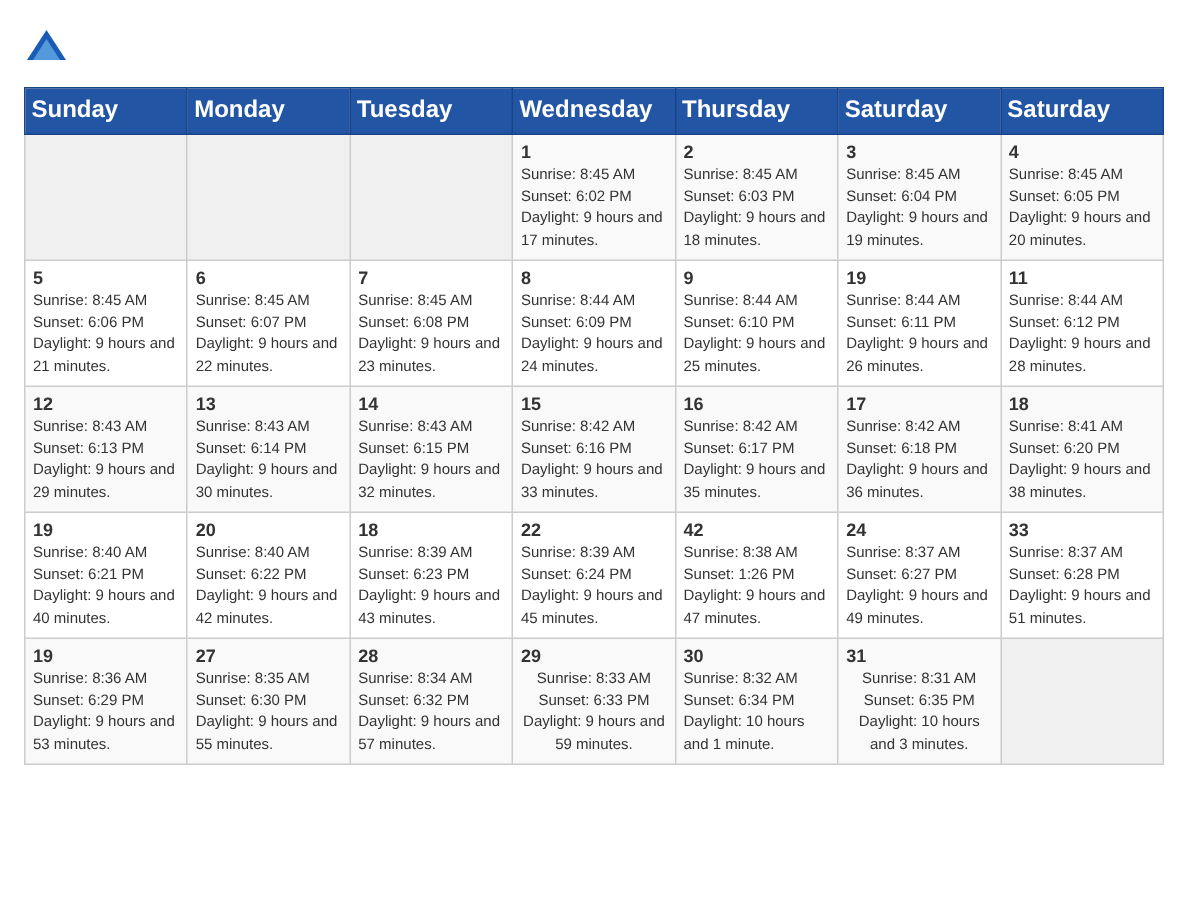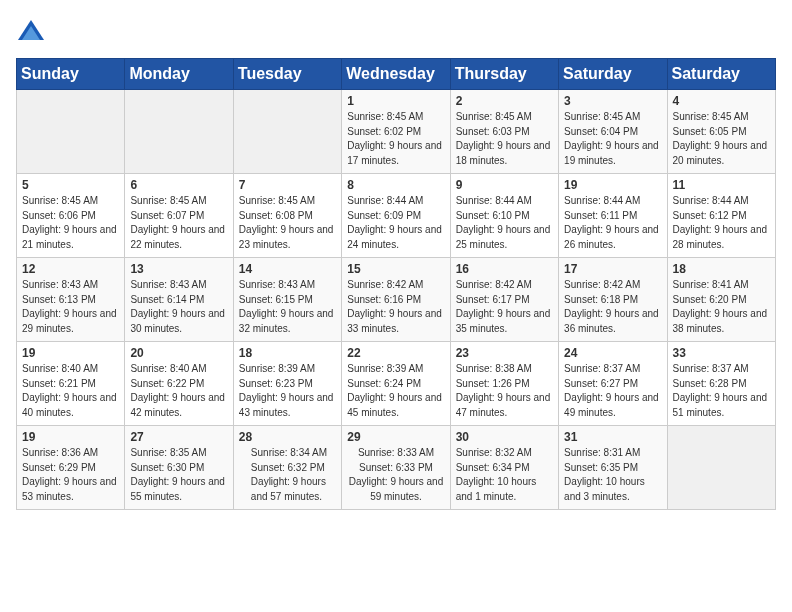--- a/index.html
+++ b/index.html
@@ -253,21 +253,21 @@
 Sunset: 6:23 PM
 Daylight: 9 hours and 43 minutes.</div>
         </td>
         <td>
           <span class="day-num">22</span>
           <div class="cell-info" style="white-space: pre-line;">Sunrise: 8:39 AM
 Sunset: 6:24 PM
 Daylight: 9 hours and 45 minutes.</div>
         </td>
         <td>
-          <span class="day-num">23</span>
+          <span class="day-num">42</span>
           <div class="cell-info" style="white-space: pre-line;">Sunrise: 8:38 AM
 Sunset: 1:26 PM
 Daylight: 9 hours and 47 minutes.</div>
         </td>
         <td>
           <span class="day-num">24</span>
           <div class="cell-info" style="white-space: pre-line;">Sunrise: 8:37 AM
 Sunset: 6:27 PM
 Daylight: 9 hours and 49 minutes.</div>
         </td>
@@ -286,38 +286,38 @@
 Daylight: 9 hours and 53 minutes.</div>
         </td>
         <td>
           <span class="day-num">27</span>
           <div class="cell-info" style="white-space: pre-line;">Sunrise: 8:35 AM
 Sunset: 6:30 PM
 Daylight: 9 hours and 55 minutes.</div>
         </td>
         <td>
           <span class="day-num">28</span>
-          <div class="cell-info" style="white-space: pre-line; margin-left: 12px;">Sunrise: 8:34 AM
+          <div class="cell-info" style="white-space: pre-line;">Sunrise: 8:34 AM
 Sunset: 6:32 PM
 Daylight: 9 hours and 57 minutes.</div>
         </td>
         <td>
           <span class="day-num">29</span>
           <div class="cell-info" style="white-space: pre-line; text-align: center;">Sunrise: 8:33 AM
 Sunset: 6:33 PM
 Daylight: 9 hours and 59 minutes.</div>
         </td>
         <td>
           <span class="day-num">30</span>
           <div class="cell-info" style="white-space: pre-line;">Sunrise: 8:32 AM
 Sunset: 6:34 PM
 Daylight: 10 hours and 1 minute.</div>
         </td>
         <td>
           <span class="day-num">31</span>
-          <div class="cell-info" style="white-space: pre-line;">Sunrise: 8:31 AM
+          <div class="cell-info" style="white-space: pre-line; text-align: center;">Sunrise: 8:31 AM
 Sunset: 6:35 PM
 Daylight: 10 hours and 3 minutes.</div>
         </td>
         <td class="empty"></td>
       </tr>
     </tbody>
 </table>
 
 </body></html>

